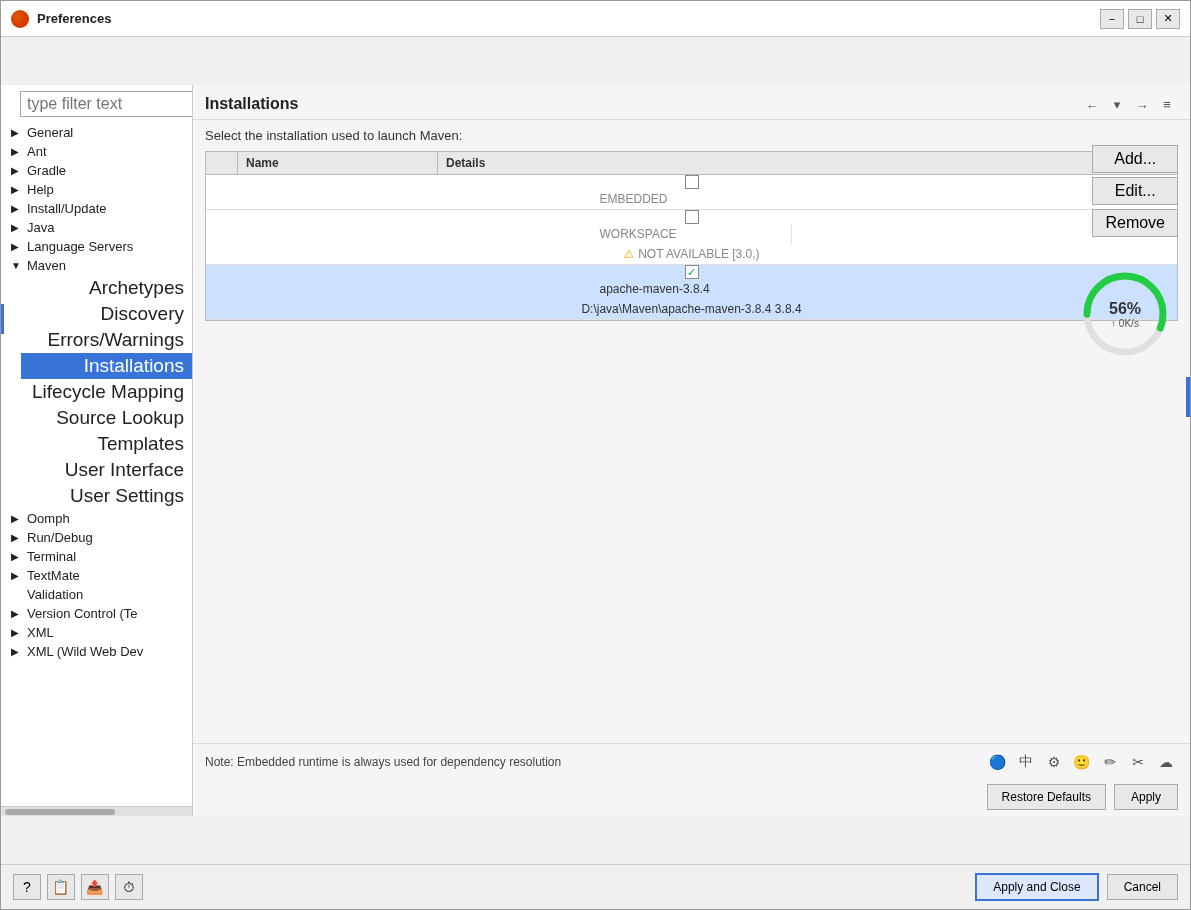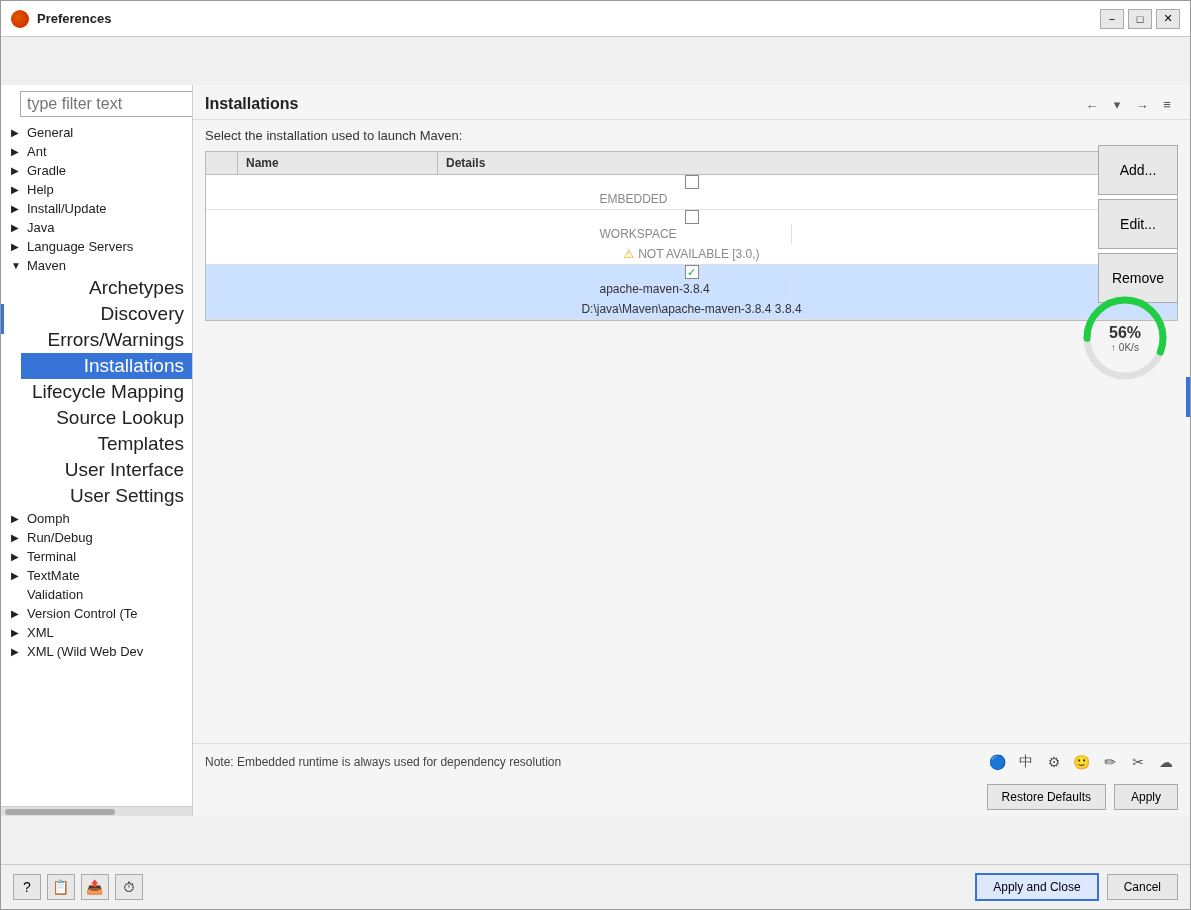--- a/index.html
+++ b/index.html
@@ -264,34 +264,34 @@
     .side-buttons {
       position: absolute;
       right: 12px;
       top: 60px;
       display: flex;
       flex-direction: column;
       gap: 4px;
     }
 
     .side-btn {
-      padding: 16px 12px;
+      padding: 4px 12px;
       background: #e8e8e8;
       border: 1px solid #aaa;
       cursor: pointer;
-      font-size: 14px;
+      font-size: 16px;
       min-width: 80px;
       text-align: center;
     }
 
     
     .progress-ring-container {
       position: absolute;
       right: 20px;
-      top: 208px;
+      top: 184px;
       width: 90px;
       height: 90px;
       display: flex;
       align-items: center;
       justify-content: center;
       flex-direction: column;
     }
 
     .progress-ring-svg {
       position: absolute;

